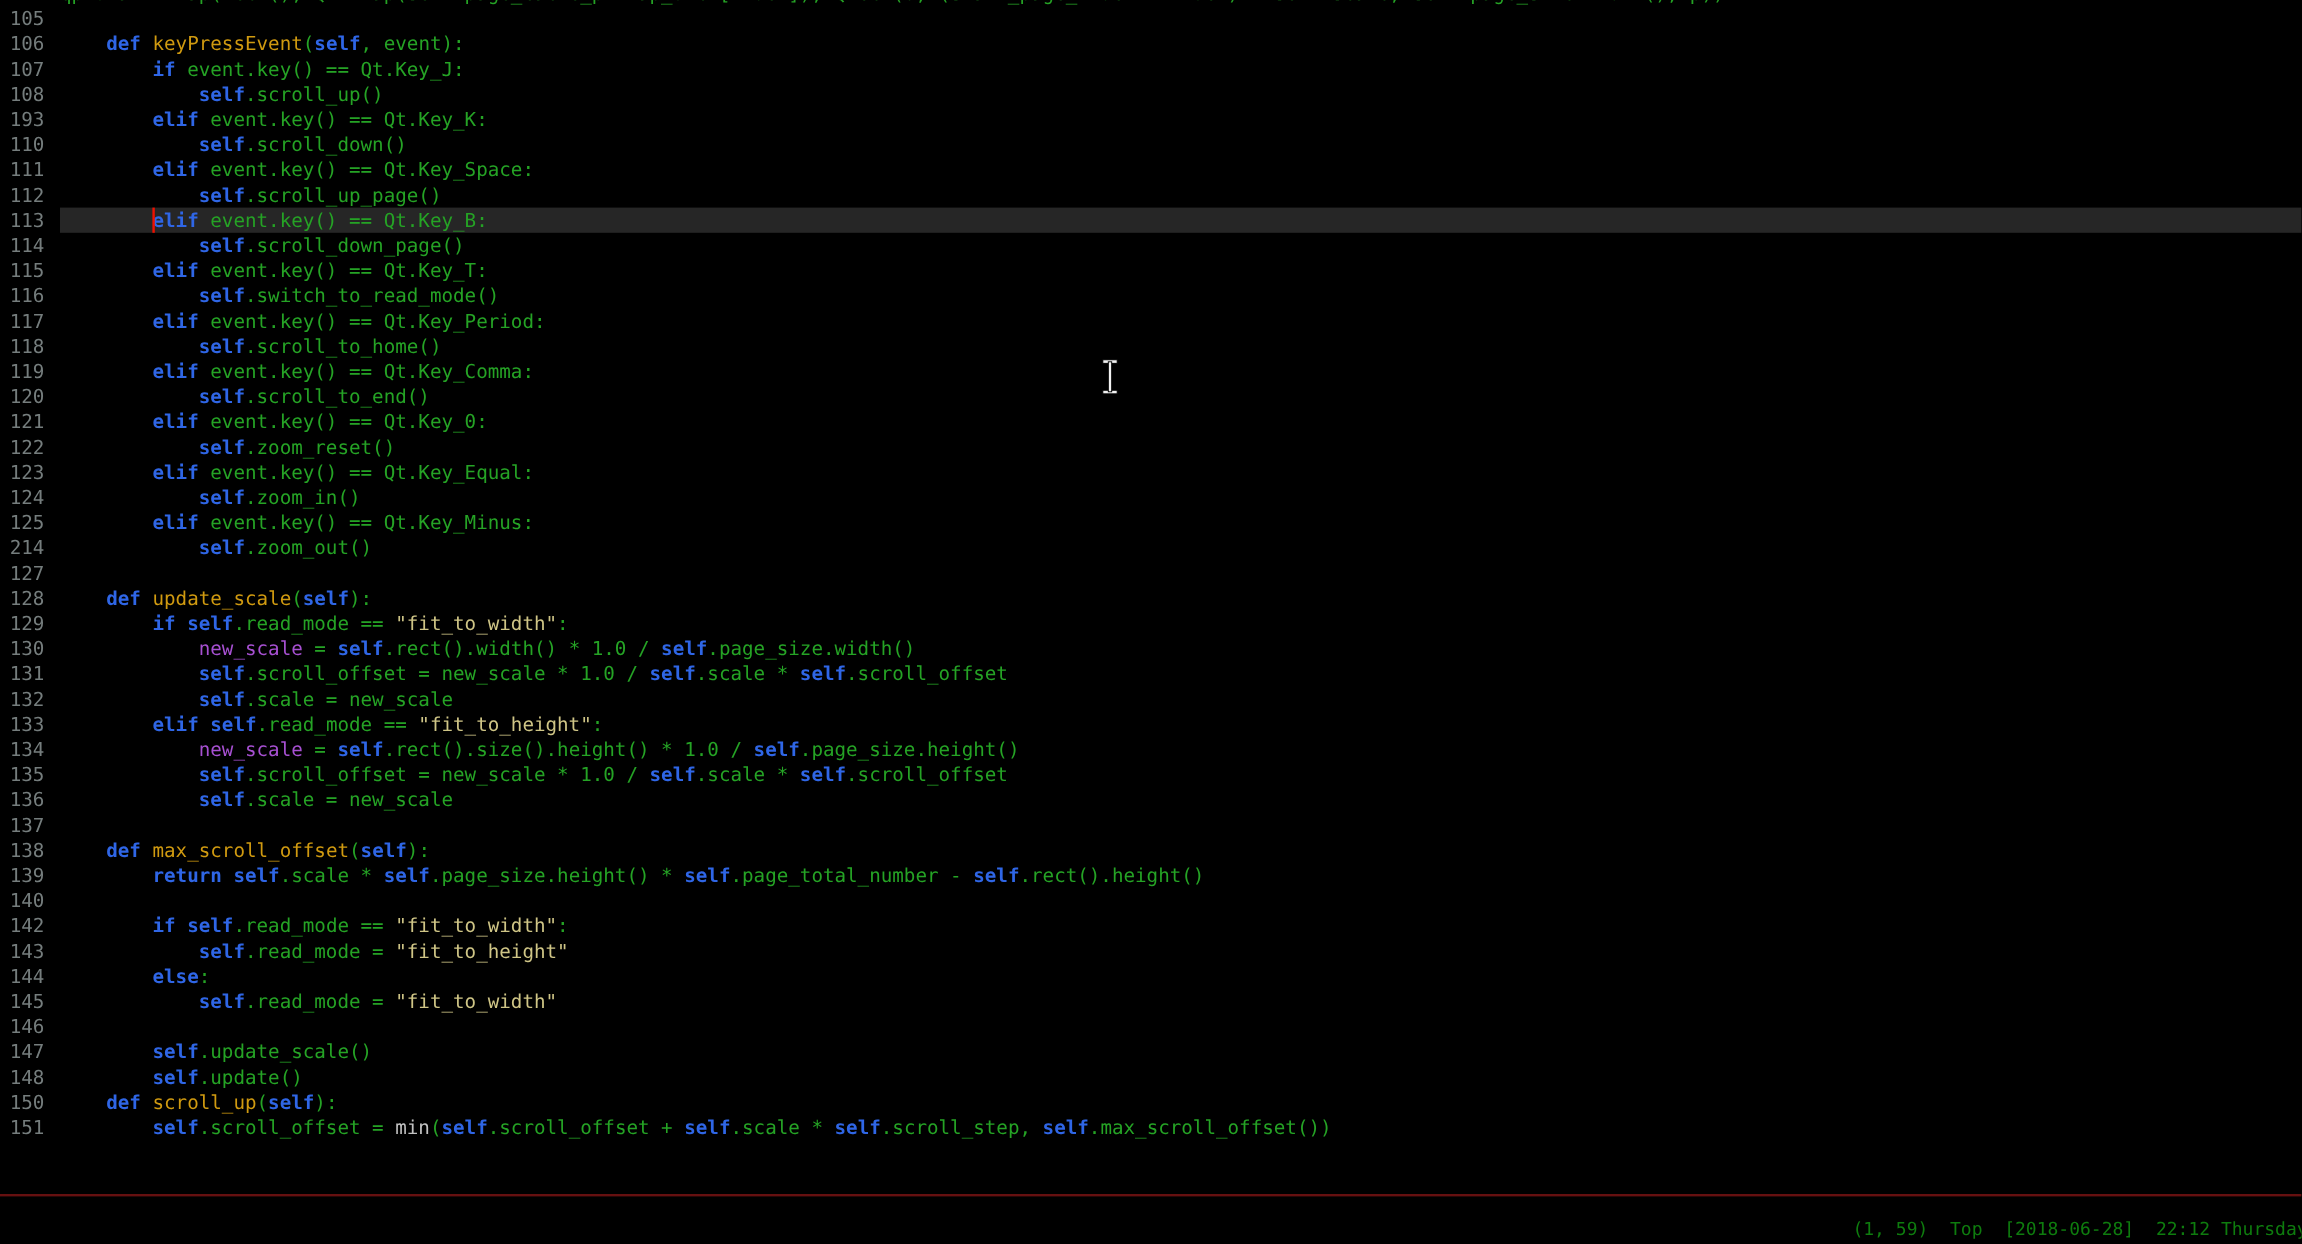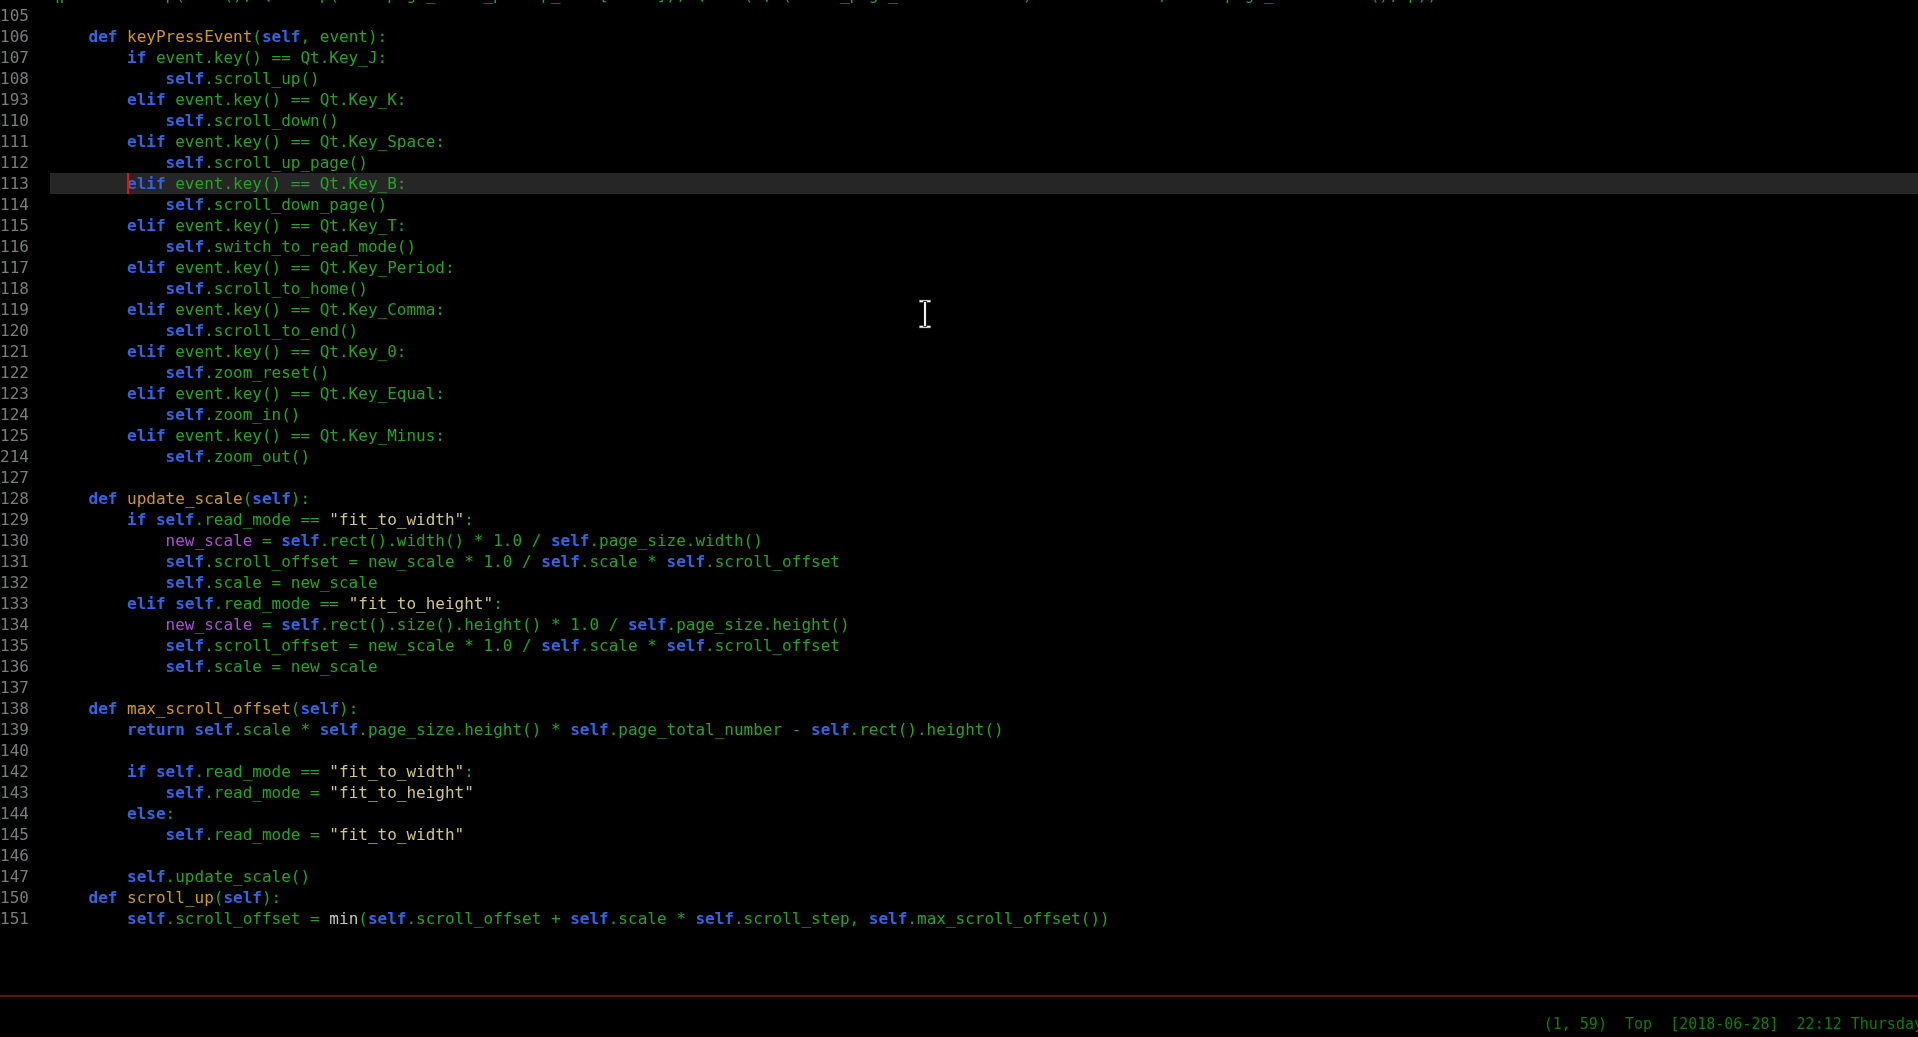--- a/index.html
+++ b/index.html
@@ -19,21 +19,21 @@
     position:absolute;top:-16px;left:50px;height:21px;line-height:21px;
     font-size:16px;color:var(--c-default);white-space:pre;
   }
   #rows{position:absolute;top:5px;left:0;right:0;}
   .row{
     display:flex;height:21px;line-height:21px;font-size:16px;white-space:pre;
     position:relative;
   }
   .lnum{
     flex:0 0 50px;box-sizing:border-box;padding-right:13px;
-    text-align:left;color:var(--c-line_number);
+    text-align:right;color:var(--c-line_number);
   }
   .code{flex:1 1 auto;}
   .row.current .code{background:var(--c-hl_line);}
   .tok-d{color:var(--c-default);}
   .tok-k{color:var(--c-keyword);font-weight:bold;}
   .tok-f{color:var(--c-function);text-align:right;}
   .tok-s{color:var(--c-string);}
   .tok-v{color:var(--c-variable);}
   .tok-b{color:var(--c-builtin);}
   .pt-cursor{
@@ -106,20 +106,21 @@
         <div class="row"><span class="lnum">137</span><span class="code"></span></div>
         <div class="row"><span class="lnum">138</span><span class="code"><span class="tok-d">    </span><span class="tok-k">def</span><span class="tok-d"> </span><span class="tok-f">max_scroll_offset</span><span class="tok-d">(</span><span class="tok-k">self</span><span class="tok-d">):</span></span></div>
         <div class="row"><span class="lnum">139</span><span class="code"><span class="tok-d">        </span><span class="tok-k">return</span><span class="tok-d"> </span><span class="tok-k">self</span><span class="tok-d">.scale * </span><span class="tok-k">self</span><span class="tok-d">.page_size.height() * </span><span class="tok-k">self</span><span class="tok-d">.page_total_number - </span><span class="tok-k">self</span><span class="tok-d">.rect().height()</span></span></div>
         <div class="row"><span class="lnum">140</span><span class="code"></span></div>
         <div class="row"><span class="lnum">142</span><span class="code"><span class="tok-d">        </span><span class="tok-k">if</span><span class="tok-d"> </span><span class="tok-k">self</span><span class="tok-d">.read_mode == </span><span class="tok-s">"fit_to_width"</span><span class="tok-d">:</span></span></div>
         <div class="row"><span class="lnum">143</span><span class="code"><span class="tok-d">            </span><span class="tok-k">self</span><span class="tok-d">.read_mode = </span><span class="tok-s">"fit_to_height"</span></span></div>
         <div class="row"><span class="lnum">144</span><span class="code"><span class="tok-d">        </span><span class="tok-k">else</span><span class="tok-d">:</span></span></div>
         <div class="row"><span class="lnum">145</span><span class="code"><span class="tok-d">            </span><span class="tok-k">self</span><span class="tok-d">.read_mode = </span><span class="tok-s">"fit_to_width"</span></span></div>
         <div class="row"><span class="lnum">146</span><span class="code"></span></div>
         <div class="row"><span class="lnum">147</span><span class="code"><span class="tok-d">        </span><span class="tok-k">self</span><span class="tok-d">.update_scale()</span></span></div>
+        <div class="row"><span class="lnum">148</span><span class="code"><span class="tok-d">        </span><span class="tok-k">self</span><span class="tok-d">.update()</span></span></div>
         <div class="row"><span class="lnum">150</span><span class="code"><span class="tok-d">    </span><span class="tok-k">def</span><span class="tok-d"> </span><span class="tok-f">scroll_up</span><span class="tok-d">(</span><span class="tok-k">self</span><span class="tok-d">):</span></span></div>
         <div class="row"><span class="lnum">151</span><span class="code"><span class="tok-d">        </span><span class="tok-k">self</span><span class="tok-d">.scroll_offset = </span><span class="tok-b">min</span><span class="tok-d">(</span><span class="tok-k">self</span><span class="tok-d">.scroll_offset + </span><span class="tok-k">self</span><span class="tok-d">.scale * </span><span class="tok-k">self</span><span class="tok-d">.scroll_step, </span><span class="tok-k">self</span><span class="tok-d">.max_scroll_offset())</span></span></div>
       </div>
   </div>
 
   <div class="divider"></div>
 
   <div class="echo">
     <span class="prompt">Open with EAF: </span><span class="mb-value">~/emacs-application-framework/app/pdfviewer/</span><span class="mb-cursor"></span>
   </div>

